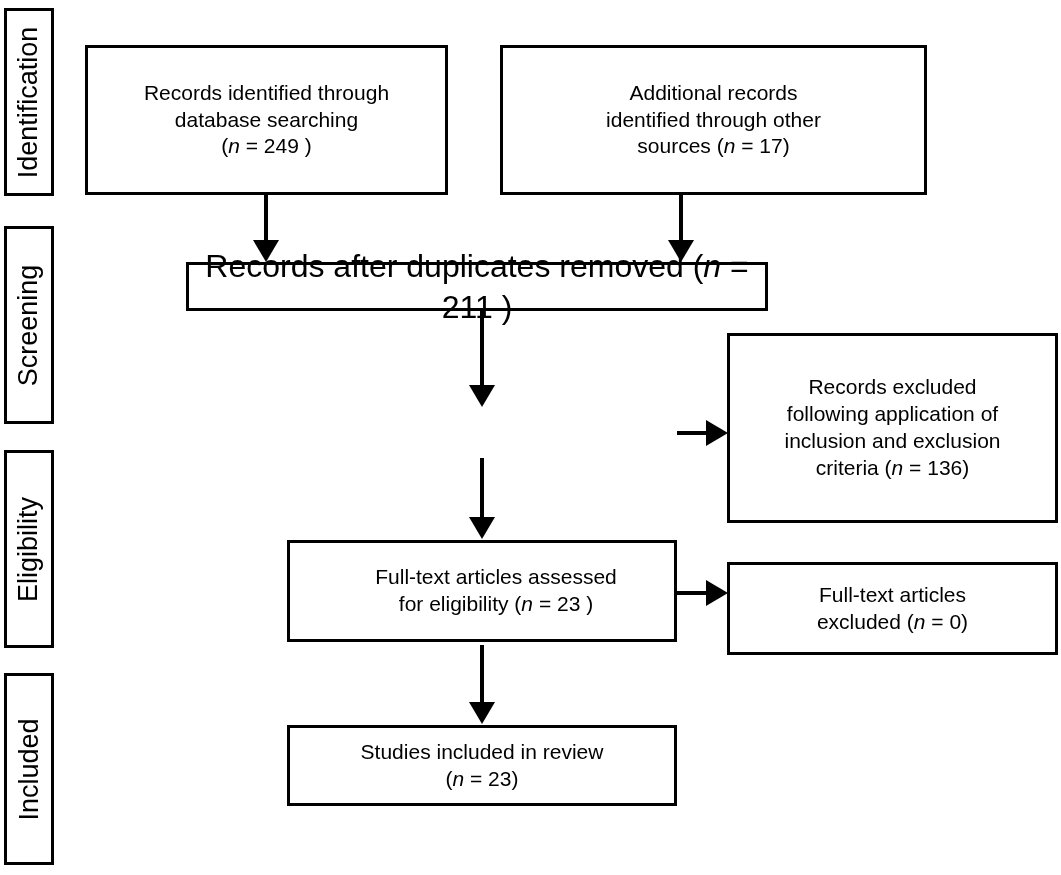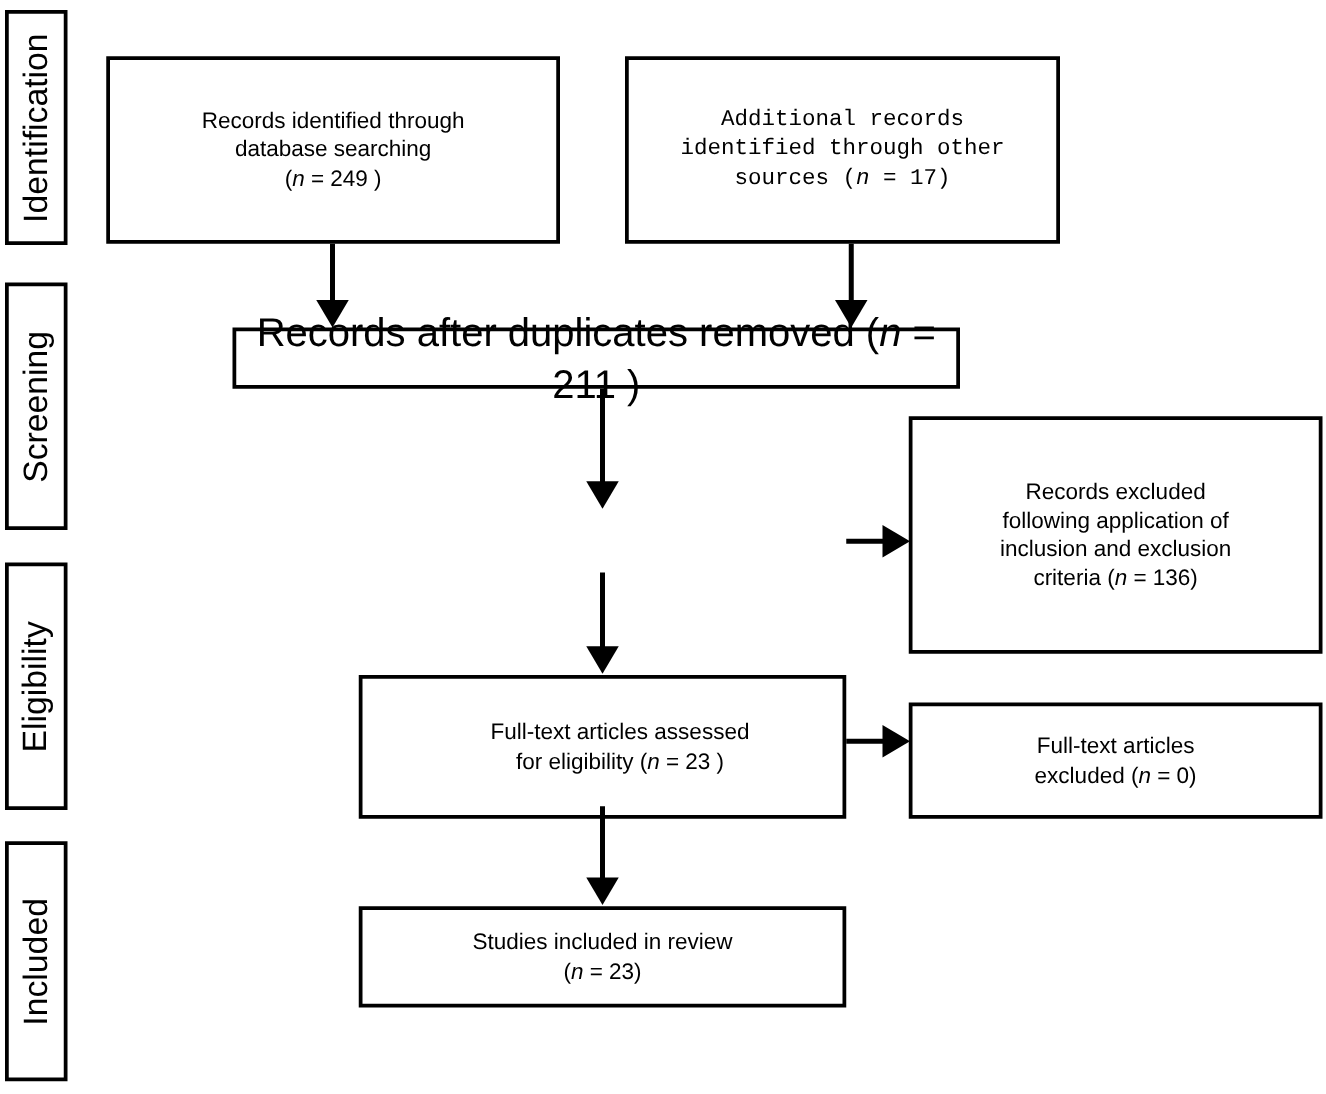--- a/index.html
+++ b/index.html
@@ -49,39 +49,39 @@
   .flow-box {
     position: absolute;
     border: 3px solid #000000;
     background: #ffffff;
     box-sizing: border-box;
     display: flex;
     align-items: center;
     justify-content: center;
     text-align: center;
     color: #000000;
-    font-size: 18px;
+    font-size: 21px;
     line-height: 1.28;
     padding: 2px 8px;
   }
   .flow-box .box-text {
     display: block;
     width: 100%;
     white-space: pre-line;
   }
   .flow-box i {
     font-style: italic;
   }
 
   #box-identified-db   { left: 85px;  top: 45px;  width: 363px; height: 150px; }
-  #box-additional      { left: 500px; top: 45px;  width: 348px; height: 150px; font-family: Liberation Mono, monospace; }
+  #box-additional      { left: 500px; top: 45px;  width: 427px; height: 150px; }
   #box-duplicates      { left: 186px; top: 262px; width: 582px; height: 49px;  font-size: 32px; }
   #box-screened        { left: 287px; top: 408px; width: 390px; height: 50px;  font-size: 28px; }
   #box-records-excl    { left: 727px; top: 333px; width: 331px; height: 190px; text-align: center; }
-  #box-fulltext-assess { left: 287px; top: 540px; width: 390px; height: 115px; padding-left: 36px; }
+  #box-fulltext-assess { left: 287px; top: 540px; width: 390px; height: 102px; padding-left: 36px; }
   #box-fulltext-excl   { left: 727px; top: 562px; width: 331px; height: 93px;  }
   #box-included-review { left: 287px; top: 725px; width: 390px; height: 81px; }
 
   
   .conn-v {
     position: absolute;
     width: 4px;
     background: #000000;
   }
   .conn-h {

